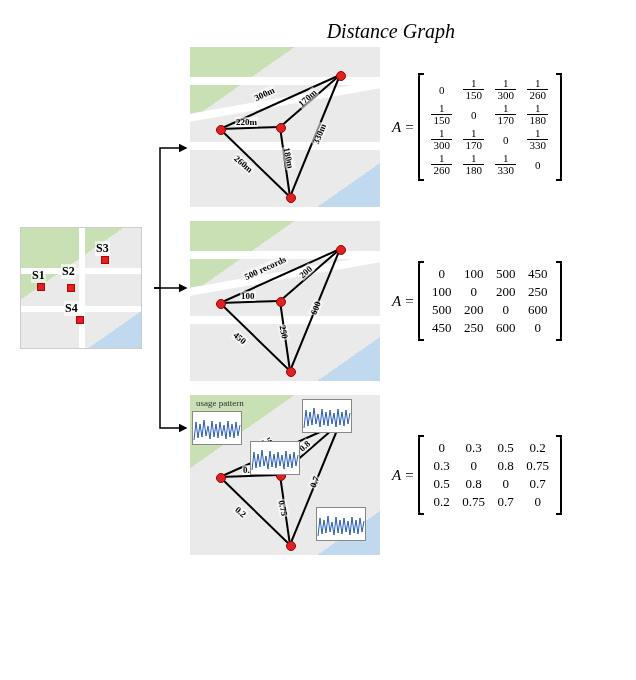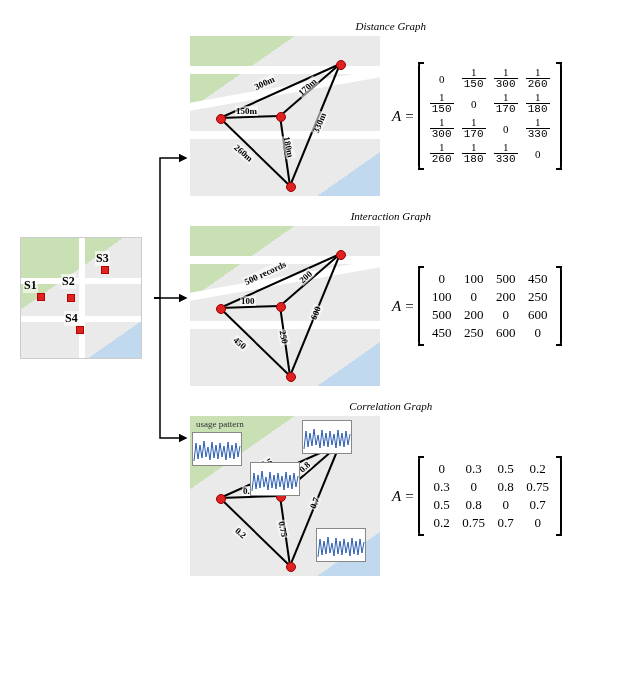--- a/index.html
+++ b/index.html
@@ -73,21 +73,21 @@
     flex-direction: column;
     gap: 14px;
   }
   .graph-row {
     display: flex;
     align-items: center;
     gap: 12px;
   }
   .graph-title {
     font-style: italic;
-    font-size: 11px;
+    font-size: 20px;
     text-align: center;
     margin-bottom: 4px;
     margin-left: 30px;
   }
   .graph-panel {
     width: 190px;
     height: 160px;
     position: relative;
     background: #eaeaea;
     overflow: hidden;
@@ -192,41 +192,40 @@
     text-align: center;
   }
   .fraction .num {
     display: block;
     border-bottom: 1px solid #000;
     padding: 0 2px;
   }
   .fraction .den {
     display: block;
     padding: 0 2px;
-    font-family: Liberation Mono, monospace;
   }
   .caption {
     text-align: center;
     font-size: 15px;
     margin-top: 14px;
   }
 </style>
 </head>
 <body>
 
 <div class="figure">
   <div class="content">
 
     <div class="left-col">
       <div class="source-map">
         <div class="road r1"></div>
         <div class="road r2"></div>
         <div class="road r3"></div>
         <div class="station-dot" style="left:16px; top:55px"></div>
-        <div class="station-label" style="left:2px; top:40px">S1</div>
+        <div class="station-label" style="left:10px; top:40px">S1</div>
         <div class="station-dot" style="left:46px; top:56px"></div>
         <div class="station-label" style="left:40px; top:36px">S2</div>
         <div class="station-dot" style="left:80px; top:28px"></div>
         <div class="station-label" style="left:74px; top:13px">S3</div>
         <div class="station-dot" style="left:55px; top:88px"></div>
         <div class="station-label" style="left:43px; top:73px">S4</div>
       </div>
     </div>
 
     <div class="arrow-split">
@@ -258,21 +257,21 @@
               <line x1="30" y1="82" x2="100" y2="150"></line>
               <line x1="90" y1="80" x2="150" y2="28"></line>
               <line x1="90" y1="80" x2="100" y2="150"></line>
               <line x1="150" y1="28" x2="100" y2="150"></line>
             </g>
               </svg>
             <div class="node" style="left:26px; top:78px"></div>
             <div class="node" style="left:86px; top:76px"></div>
             <div class="node" style="left:146px; top:24px"></div>
             <div class="node" style="left:96px; top:146px"></div>
-            <span class="edge-label" style="left:45px; top:70px">150m</span>
+            <span class="edge-label" style="left:45px; top:70px">220m</span>
             <span class="edge-label" style="left:63px; top:42px; transform:rotate(-25deg)">300m</span>
             <span class="edge-label" style="left:42px; top:112px; transform:rotate(40deg)">260m</span>
             <span class="edge-label" style="left:106px; top:46px; transform:rotate(-42deg)">170m</span>
             <span class="edge-label" style="left:87px; top:106px; transform:rotate(78deg)">180m</span>
             <span class="edge-label" style="left:118px; top:82px; transform:rotate(-68deg)">330m</span>
           </div>
           <div class="matrix">
             <span class="A">A</span>
             <span class="eq">=</span>
             <div class="bracket">
@@ -303,21 +302,20 @@
                     <div class="mcell"><span class="fraction"><span class="num">1</span><span class="den">330</span></span></div>
                     <div class="mcell">0</div>
                   </div>
                 </div>
             </div>
           </div>
         </div>
       </div>
 
       <div>
-        <div class="graph-title">Interaction Graph</div>
         <div class="graph-row">
           <div class="graph-panel">
             <div class="road gp-road-h1"></div>
               <div class="road gp-road-h2"></div>
               <div class="road gp-road-d"></div>
             <svg class="edges">
                 <g stroke="#000" stroke-width="2">
               <line x1="30" y1="82" x2="90" y2="80"></line>
               <line x1="30" y1="82" x2="150" y2="28"></line>
               <line x1="30" y1="82" x2="100" y2="150"></line>
@@ -368,21 +366,20 @@
                     <div class="mcell">600</div>
                     <div class="mcell">0</div>
                   </div>
                 </div>
             </div>
           </div>
         </div>
       </div>
 
       <div>
-        <div class="graph-title">Correlation Graph</div>
         <div class="graph-row">
           <div class="graph-panel">
             <div class="panel-note" style="top:4px; left:6px; color:#333;">usage pattern</div>
             <svg class="edges">
                 <g stroke="#000" stroke-width="2">
               <line x1="30" y1="82" x2="90" y2="80"></line>
               <line x1="30" y1="82" x2="150" y2="28"></line>
               <line x1="30" y1="82" x2="100" y2="150"></line>
               <line x1="90" y1="80" x2="150" y2="28"></line>
               <line x1="90" y1="80" x2="100" y2="150"></line>

